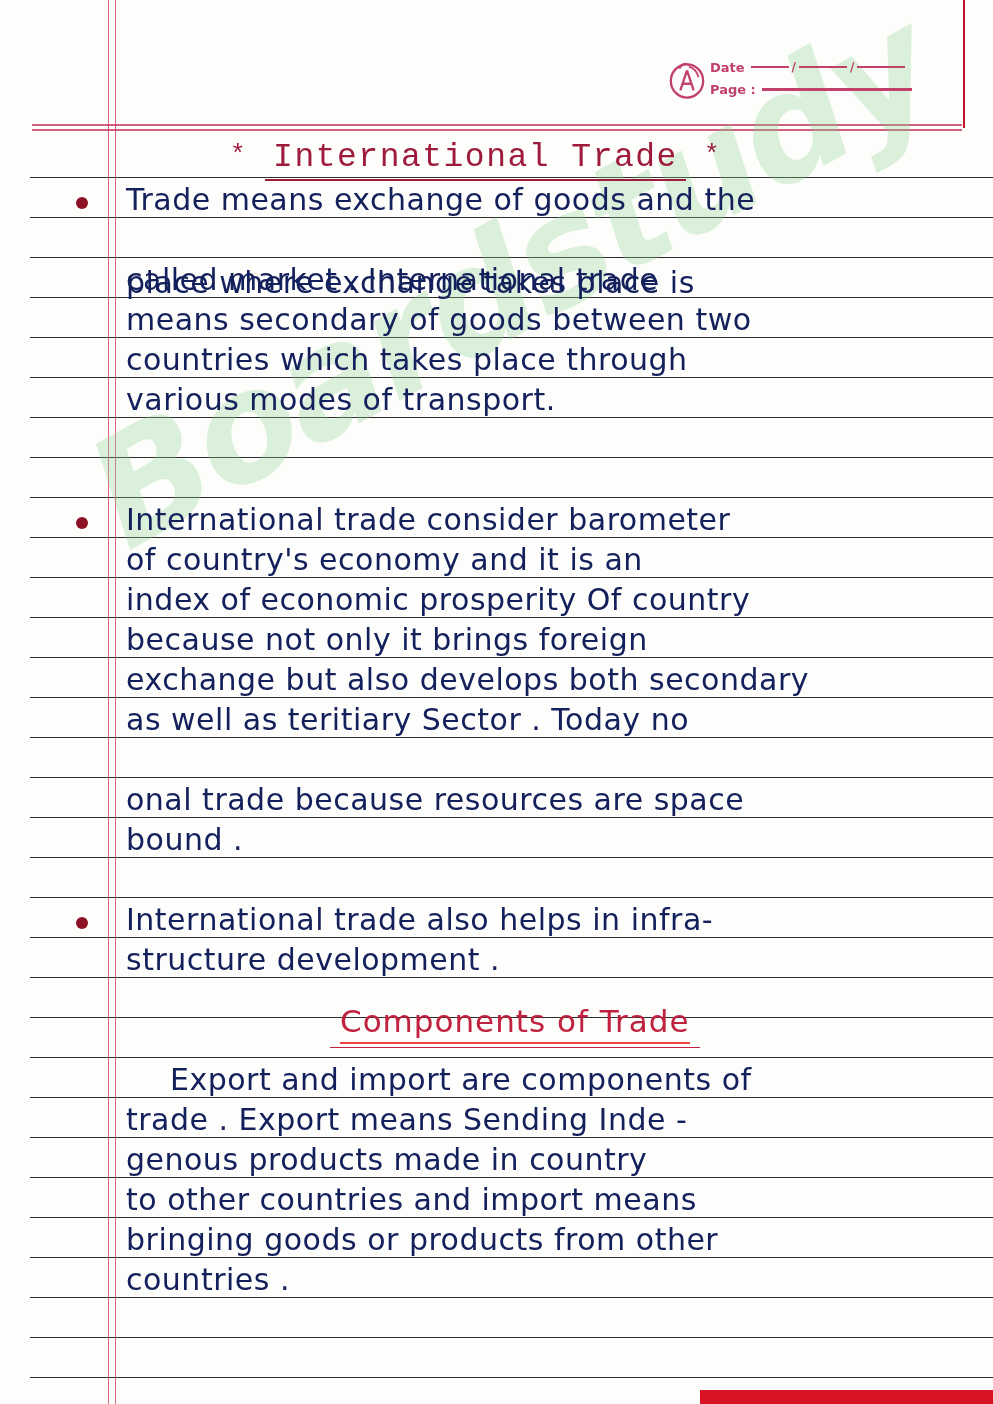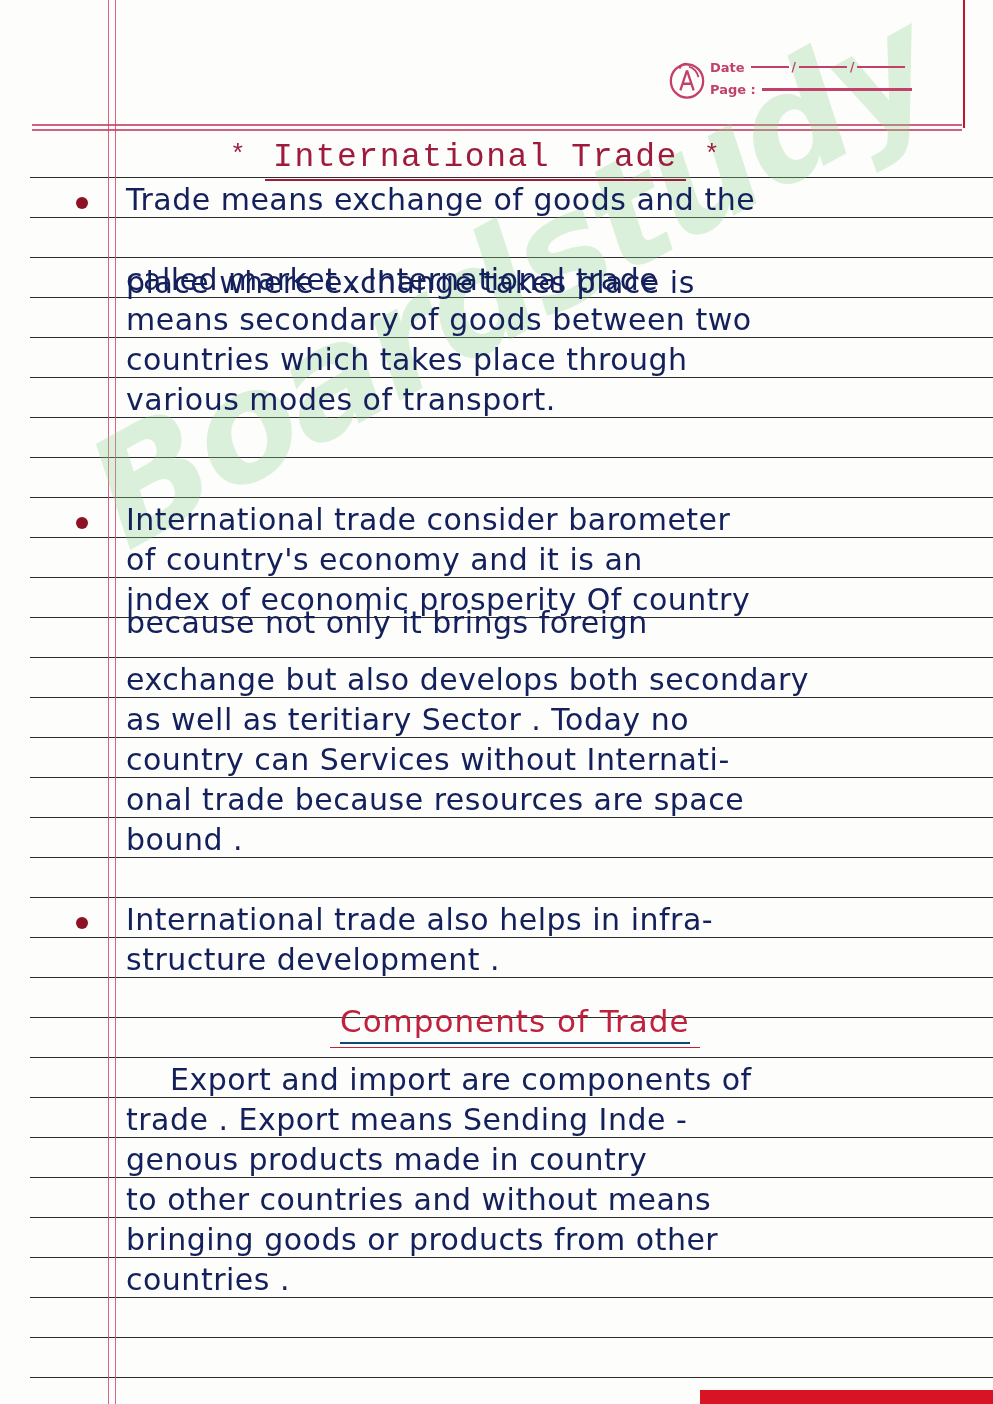--- a/index.html
+++ b/index.html
@@ -181,21 +181,21 @@
   .subhead {
     position: absolute;
     left: 340px;
     top: 1003px;
     font-family: "DejaVu Sans", sans-serif;
     font-size: 31px;
     color: #c0213f;
     letter-spacing: 1px;
     white-space: nowrap;
     z-index: 5;
-    border-bottom: 2px solid #0c4a6e;
+    border-bottom: 2px solid #ef4444;
     padding-bottom: 3px;
   }
   .subhead::after {
     content: "";
     position: absolute;
     left: -10px;
     right: -10px;
     bottom: -6px;
     border-bottom: 1.6px solid #c0213f;
   }
@@ -290,32 +290,31 @@
   <div class="ink" id="ink">
       <div class="hw" style="left: 126px; top: 185px;">Trade  means  exchange  of  goods  and the</div>
       <div class="hw" style="left: 126px; top: 225px; margin-top: 43px;">place  where  exchange  takes  place  is</div>
       <div class="hw" style="left: 126px; top: 265px;">called  market . International  trade</div>
       <div class="hw" style="left: 126px; top: 305px;">means  secondary  of  goods  between two</div>
       <div class="hw" style="left: 126px; top: 345px;">countries  which  takes  place  through</div>
       <div class="hw" style="left: 126px; top: 385px;">various  modes  of  transport.</div>
       <div class="hw" style="left: 126px; top: 505px;">International  trade  consider barometer</div>
       <div class="hw" style="left: 126px; top: 545px;">of  country's  economy  and  it  is  an</div>
       <div class="hw" style="left: 126px; top: 585px;">index  of  economic  prosperity  Of country</div>
-      <div class="hw" style="left: 126px; top: 608px;">because  not  only  it  brings  foreign</div>
+      <div class="hw" style="left: 126px; top: 625px;">because  not  only  it  brings  foreign</div>
       <div class="hw" style="left: 126px; top: 665px;">exchange  but also develops   both secondary</div>
       <div class="hw" style="left: 126px; top: 705px;">as  well  as  teritiary  Sector .  Today no</div>
-      <div class="hw" style="left: 126px; top: 745px;">country  can  Services  without  Internati-</div>
       <div class="hw" style="left: 126px; top: 785px;">onal  trade  because  resources  are space</div>
       <div class="hw" style="left: 126px; top: 825px;">bound .</div>
       <div class="hw" style="left: 126px; top: 905px;">International  trade  also  helps  in  infra-</div>
       <div class="hw" style="left: 126px; top: 945px;">structure  development .</div>
       <div class="hw" style="left: 126px; top: 1065px; margin-left: 44px;">Export  and  import  are  components of</div>
       <div class="hw" style="left: 126px; top: 1105px;">trade . Export  means  Sending  Inde -</div>
       <div class="hw" style="left: 126px; top: 1145px;">genous  products  made  in   country</div>
-      <div class="hw" style="left: 126px; top: 1185px;">to  other  countries  and  without means</div>
+      <div class="hw" style="left: 126px; top: 1185px;">to  other  countries  and  import means</div>
       <div class="hw" style="left: 126px; top: 1225px;">bringing  goods  or  products  from other</div>
       <div class="hw" style="left: 126px; top: 1265px;">countries .</div>
     </div>
 
 <div class="bullet" style="left: 76px; top: 197px;"></div>
     <div class="bullet" style="left: 76px; top: 517px;"></div>
     <div class="bullet" style="left: 76px; top: 917px;"></div>
   </div>
 
 </body></html>

